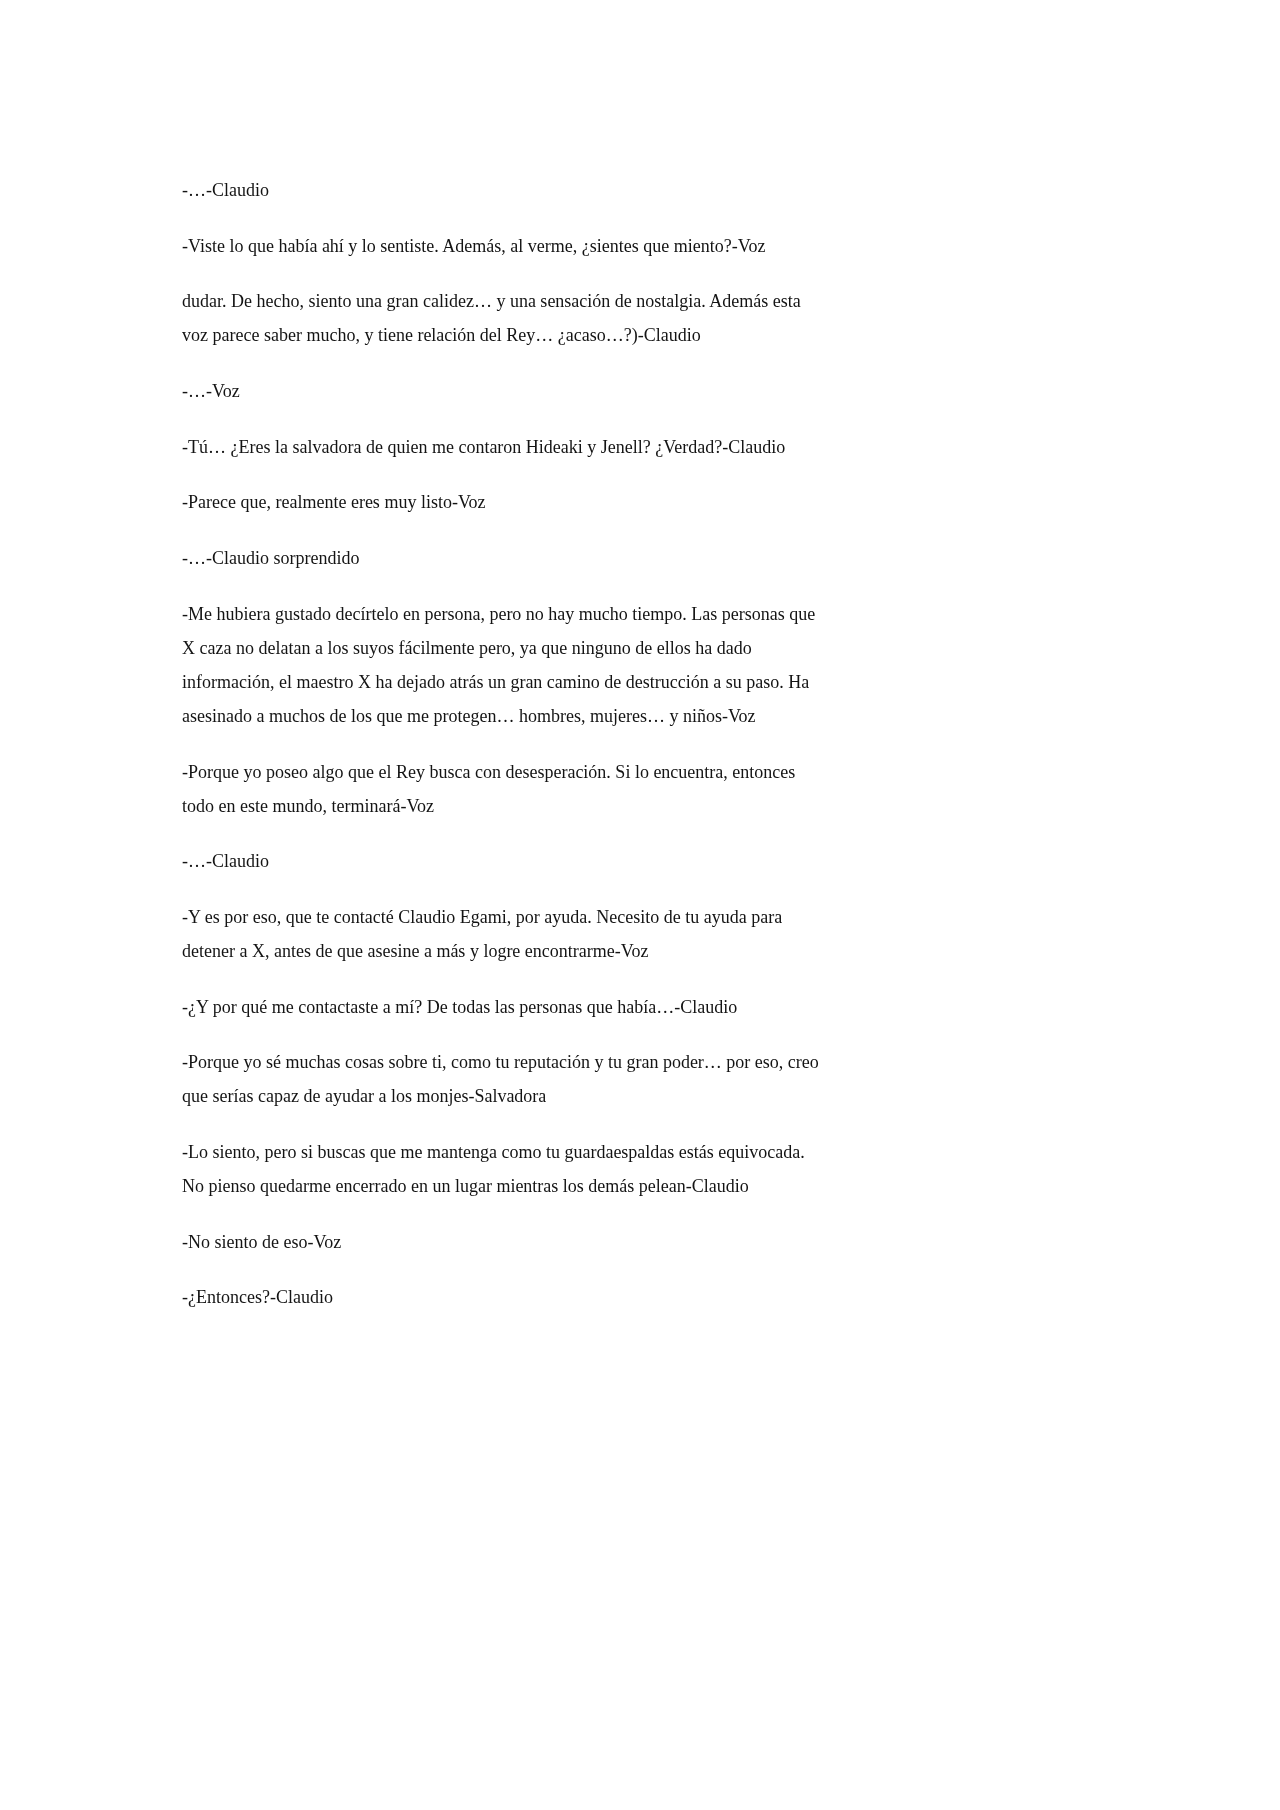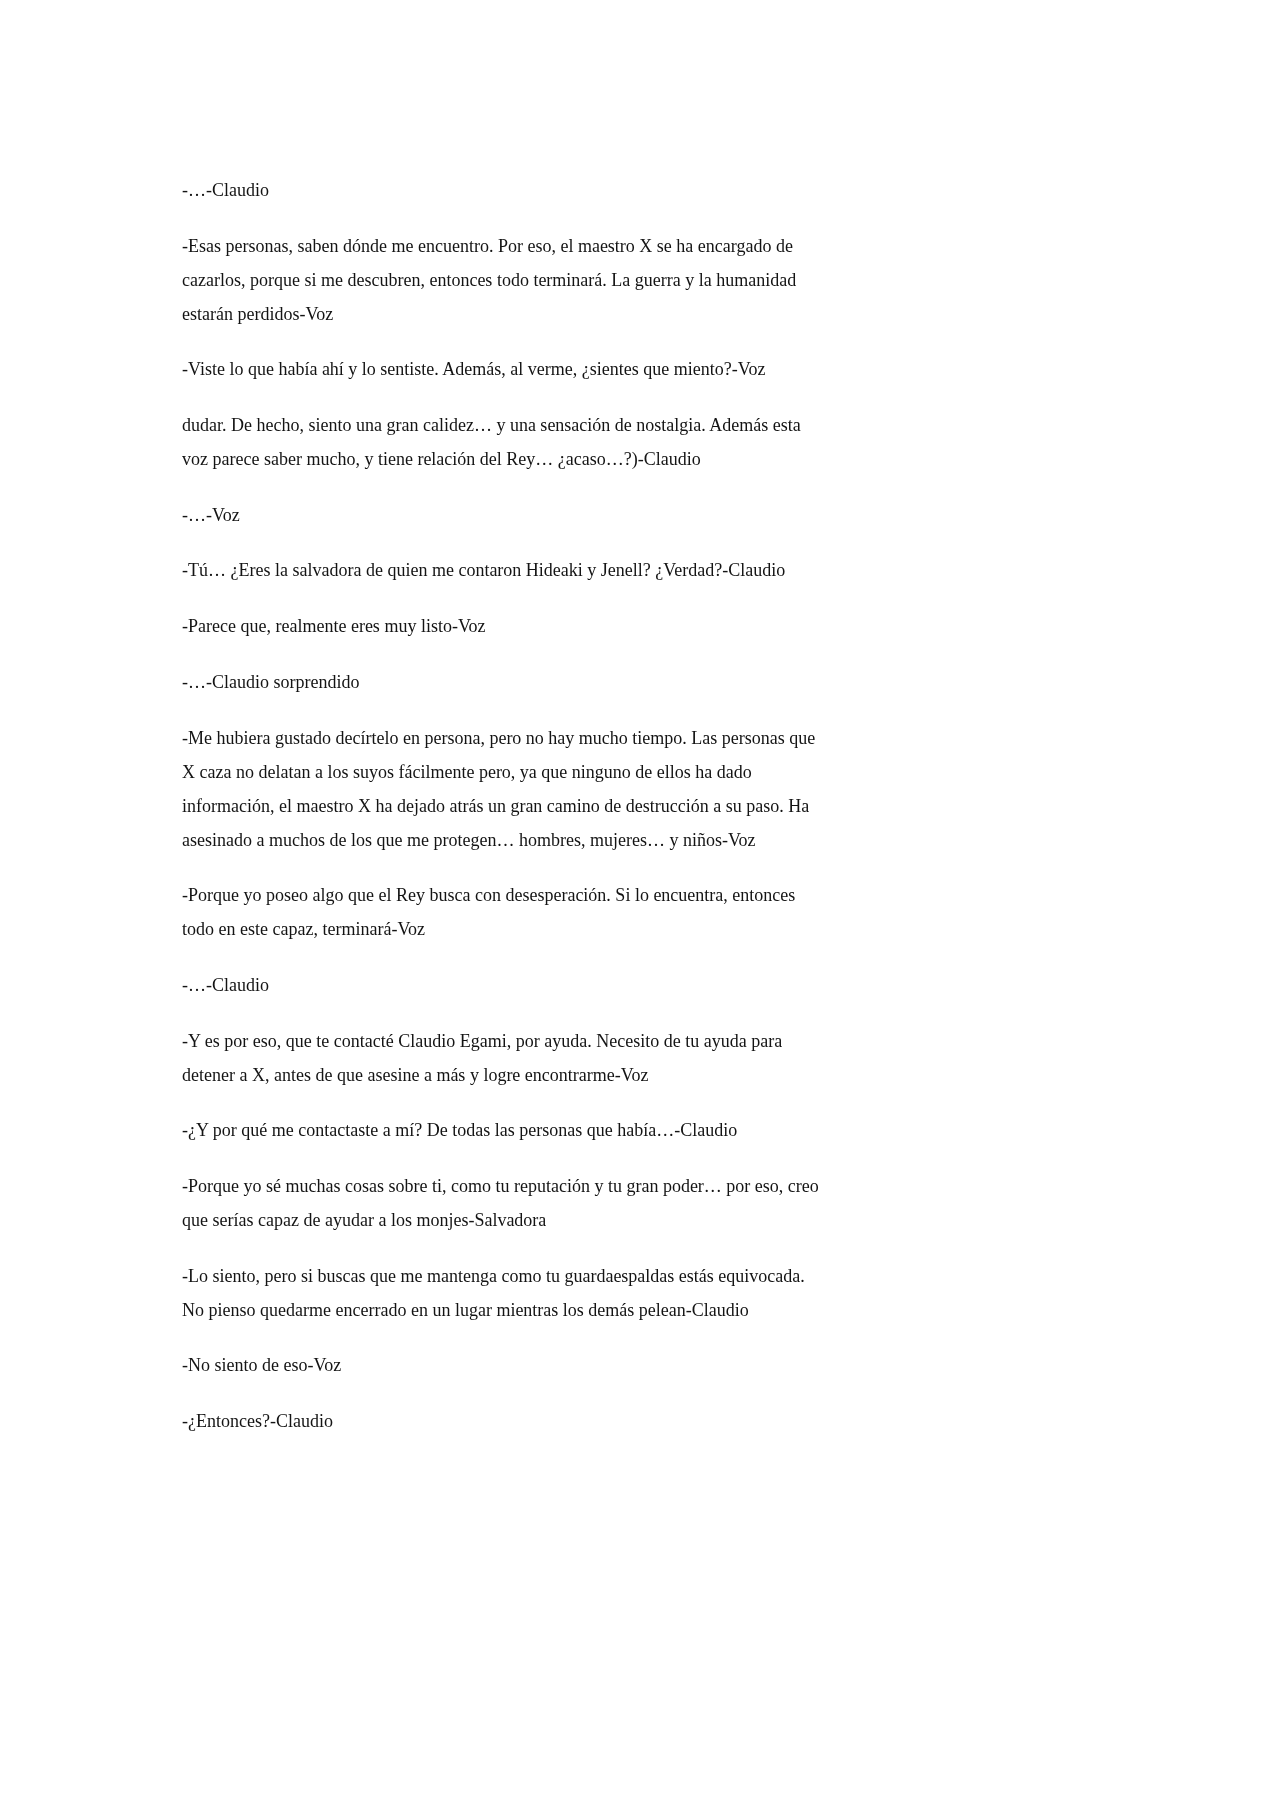--- a/index.html
+++ b/index.html
@@ -34,25 +34,20 @@
     }
   </style>
 </head>
 <body>
 
 <div class="page" id="page">
     <p class="para">
       <span class="line">-…-Claudio</span>
     </p>
     <p class="para">
-      <span class="line">-Esas personas, saben dónde me encuentro. Por eso, el maestro X se ha encargado de</span>
-      <span class="line">cazarlos, porque si me descubren, entonces todo terminará. La guerra y la humanidad</span>
-      <span class="line">estarán perdidos-Voz</span>
-    </p>
-    <p class="para">
       <span class="line">-Viste lo que había ahí y lo sentiste. Además, al verme, ¿sientes que miento?-Voz</span>
     </p>
     <p class="para">
       <span class="line">dudar. De hecho, siento una gran calidez… y una sensación de nostalgia. Además esta</span>
       <span class="line">voz parece saber mucho, y tiene relación del Rey… ¿acaso…?)-Claudio</span>
     </p>
     <p class="para">
       <span class="line">-…-Voz</span>
     </p>
     <p class="para">
@@ -65,21 +60,21 @@
       <span class="line">-…-Claudio sorprendido</span>
     </p>
     <p class="para">
       <span class="line">-Me hubiera gustado decírtelo en persona, pero no hay mucho tiempo. Las personas que</span>
       <span class="line">X caza no delatan a los suyos fácilmente pero, ya que ninguno de ellos ha dado</span>
       <span class="line">información, el maestro X ha dejado atrás un gran camino de destrucción a su paso. Ha</span>
       <span class="line">asesinado a muchos de los que me protegen… hombres, mujeres… y niños-Voz</span>
     </p>
     <p class="para">
       <span class="line">-Porque yo poseo algo que el Rey busca con desesperación. Si lo encuentra, entonces</span>
-      <span class="line">todo en este capaz, terminará-Voz</span>
+      <span class="line">todo en este mundo, terminará-Voz</span>
     </p>
     <p class="para">
       <span class="line">-…-Claudio</span>
     </p>
     <p class="para">
       <span class="line">-Y es por eso, que te contacté Claudio Egami, por ayuda. Necesito de tu ayuda para</span>
       <span class="line">detener a X, antes de que asesine a más y logre encontrarme-Voz</span>
     </p>
     <p class="para">
       <span class="line">-¿Y por qué me contactaste a mí? De todas las personas que había…-Claudio</span>

